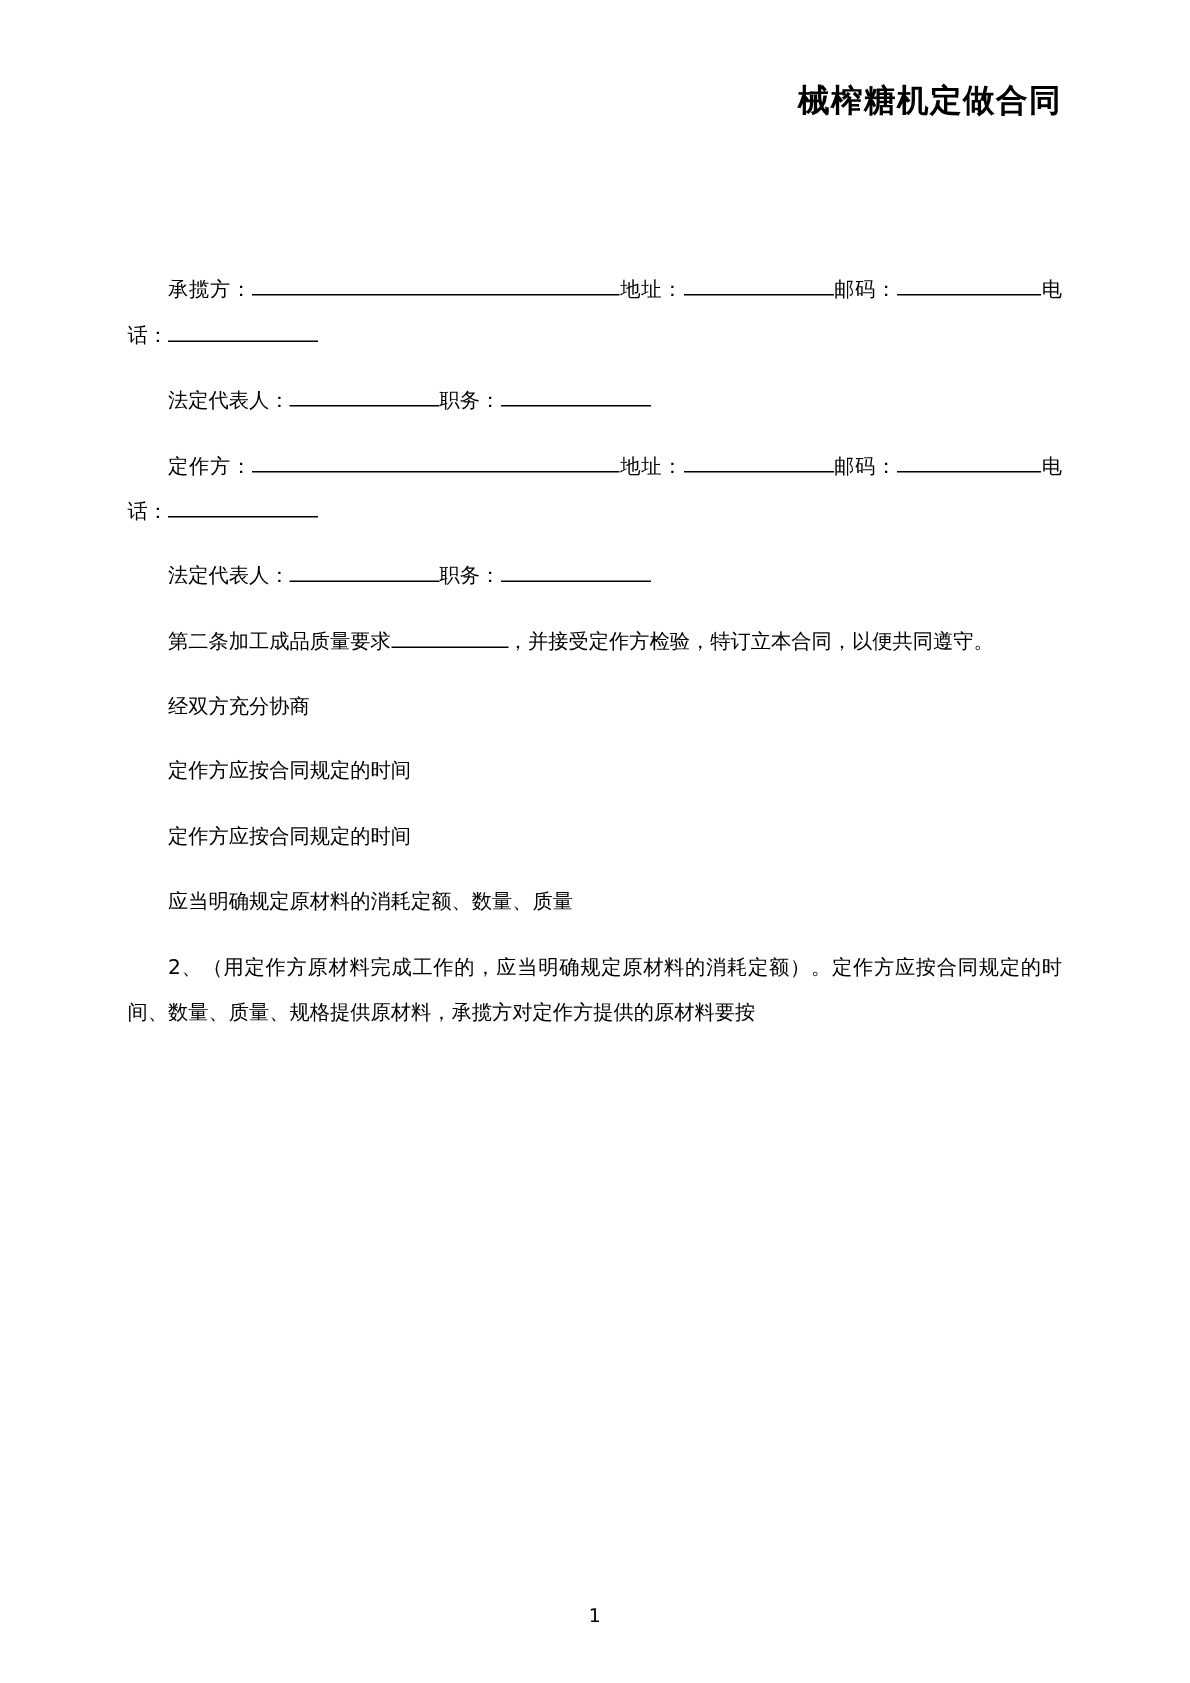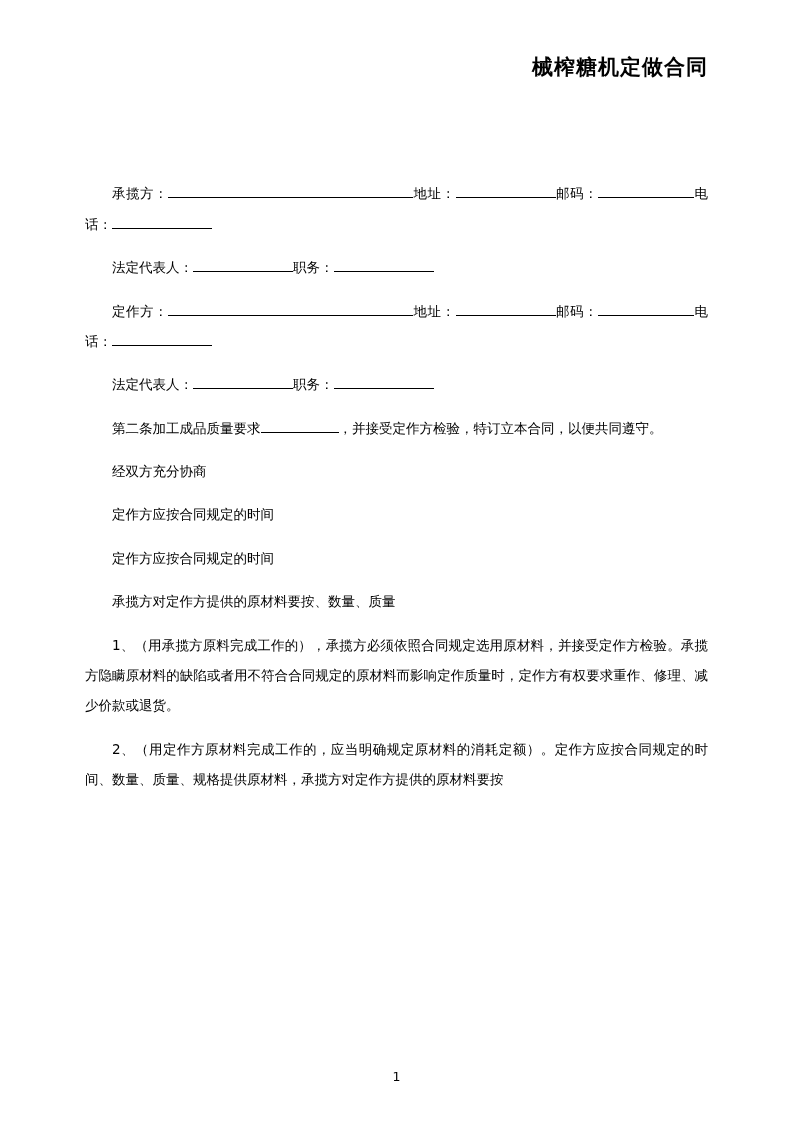--- a/index.html
+++ b/index.html
@@ -94,22 +94,21 @@
     <p class="para indent gap-para">
       <span>第二条加工成品质量要求</span><span class="fill fill-xs"></span><span>，并接受定作方检验，特订立本合同，以便共同遵守。</span>
     </p>
 
     <p class="para indent gap-para">经双方充分协商</p>
 
     <p class="para indent gap-para">定作方应按合同规定的时间</p>
 
     <p class="para indent gap-para">定作方应按合同规定的时间</p>
 
-    <p class="para indent gap-para">承揽方对定作方提供的原材料要按、数量、质量</p>
+    <p class="para indent gap-para">应当明确规定原材料的消耗定额、数量、质量</p>
 
-    <p class="para indent gap-para">1、（用承揽方原料完成工作的），承揽方必须依照合同规定选用原材料，并接受定作方检验。承揽方隐瞒原材料的缺陷或者用不符合合同规定的原材料而影响定作质量时，定作方有权要求重作、修理、减少价款或退货。</p>
 
     <p class="para indent gap-para">2、（用定作方原材料完成工作的，应当明确规定原材料的消耗定额）。定作方应按合同规定的时间、数量、质量、规格提供原材料，承揽方对定作方提供的原材料要按</p>
 
   </div>
 
   <div class="page-number">1</div>
 </div>
 
 </body></html>

